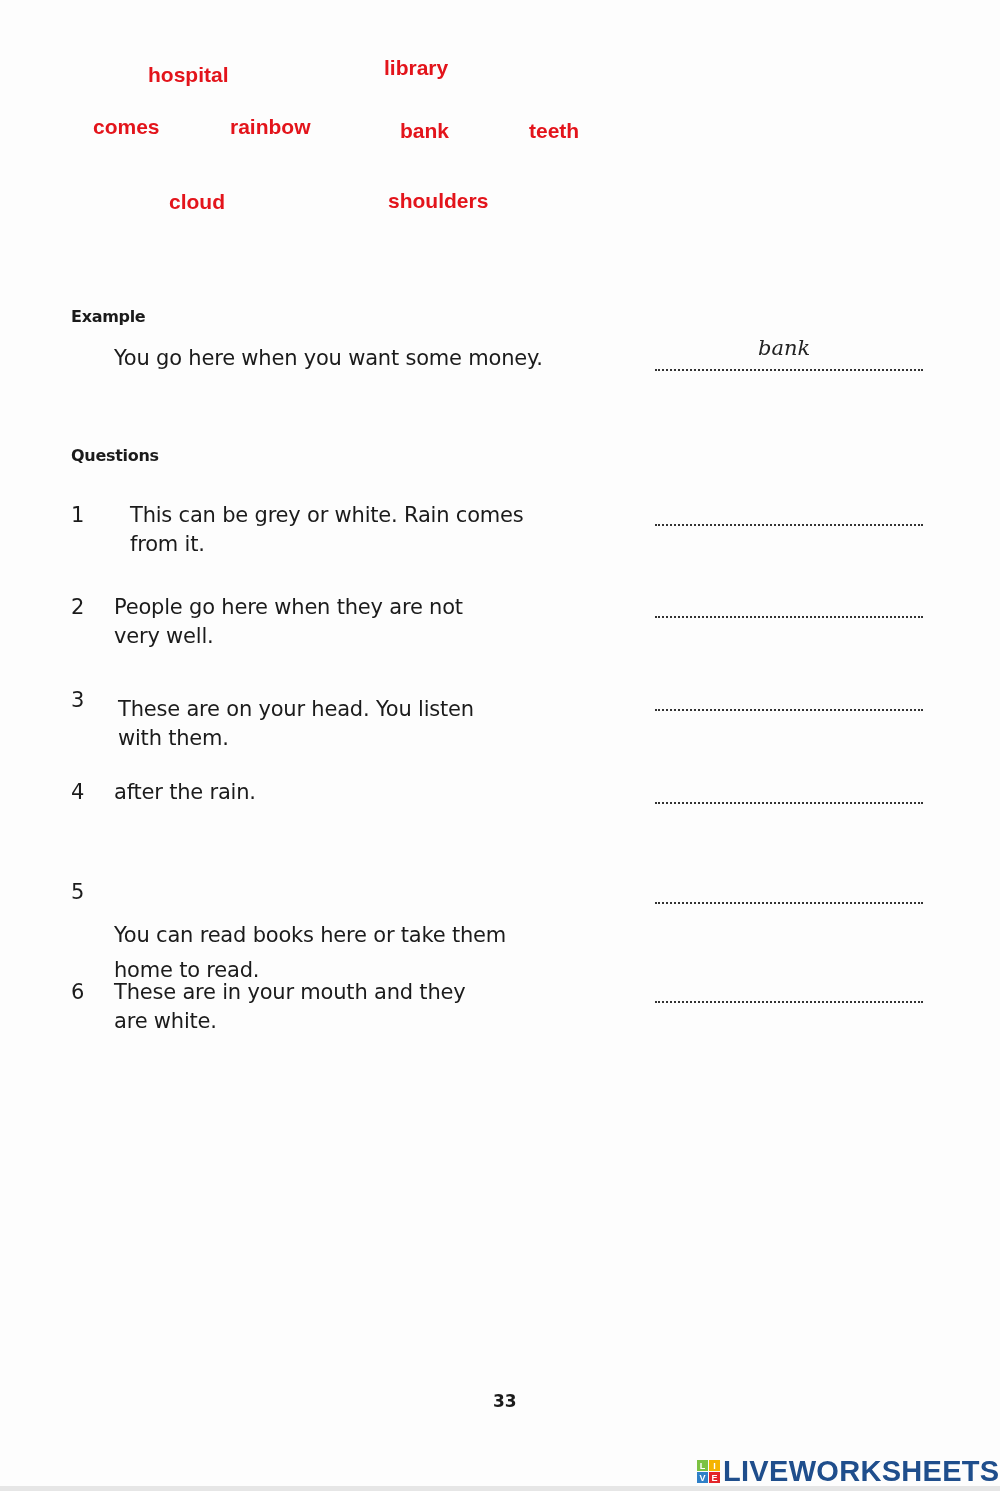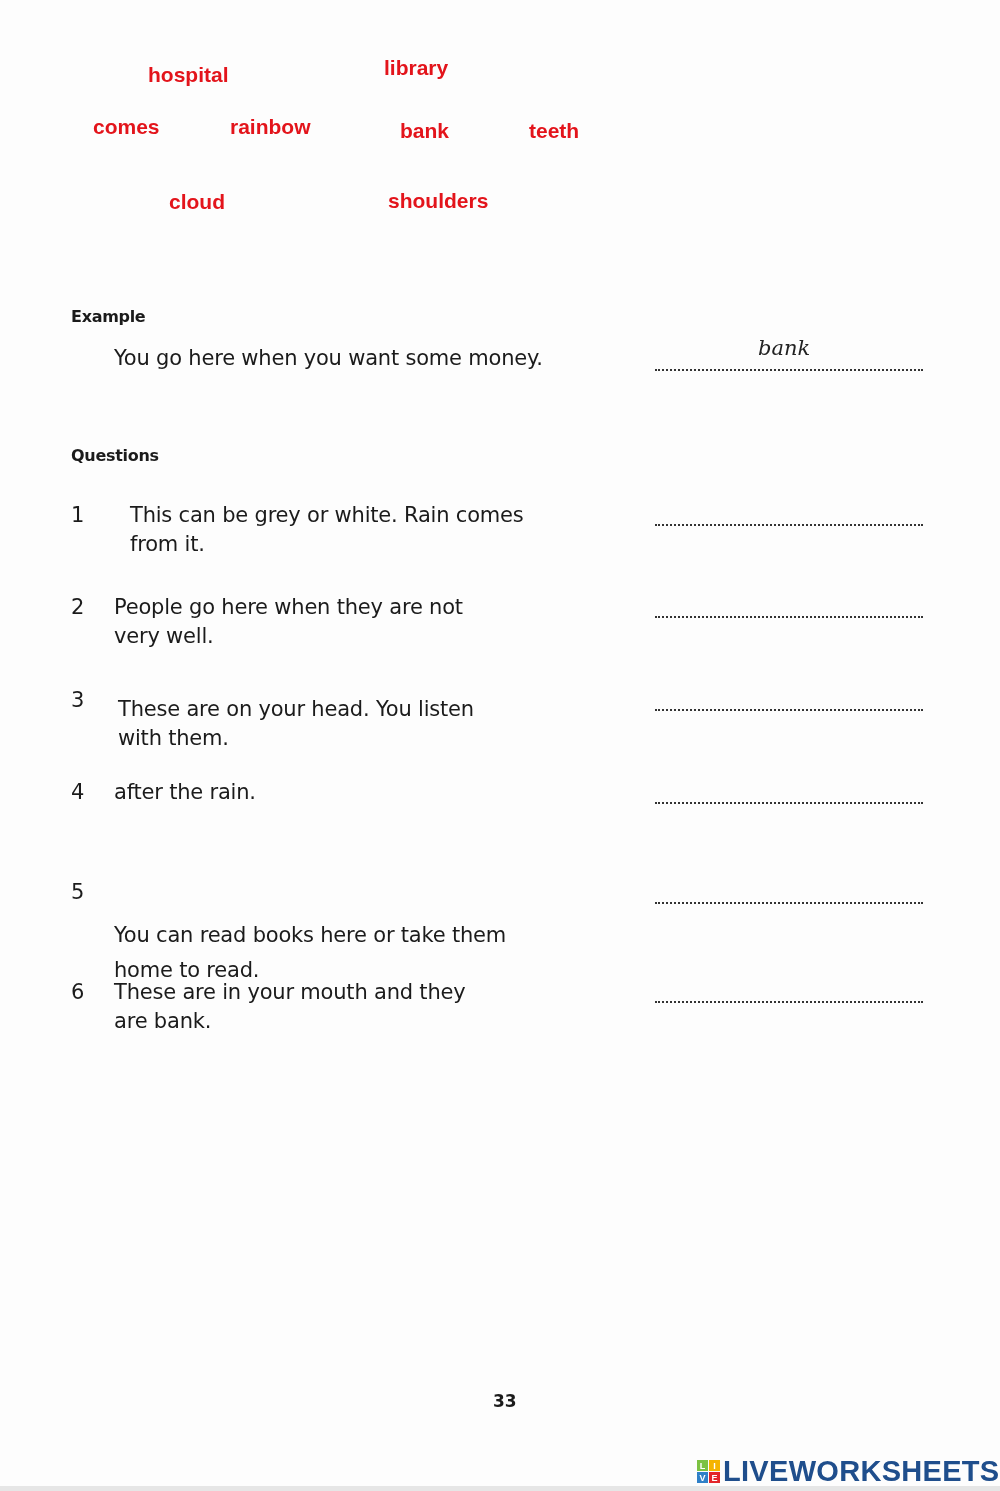--- a/index.html
+++ b/index.html
@@ -174,21 +174,21 @@
     <div>home to read.</div>
   </div>
   <div class="dots" style="top:884px;"></div>
   <input class="answer" style="top: 878px;" value="">
 </div>
 
 <div>
   <div class="qnum" style="left:71px;top:980px;">6</div>
   <div class="qtext" style="left:114px;top:978px;">
     <div>These are in your mouth and they</div>
-    <div>are bank.</div>
+    <div>are white.</div>
   </div>
   <div class="dots" style="top:983px;"></div>
   <input class="answer" style="top: 977px;" value="">
 </div>
 
 <div class="pagenum">33</div>
 
 <div class="logo">
   <div class="logo-grid">
     <span style="background:#7cc242;">L</span>

